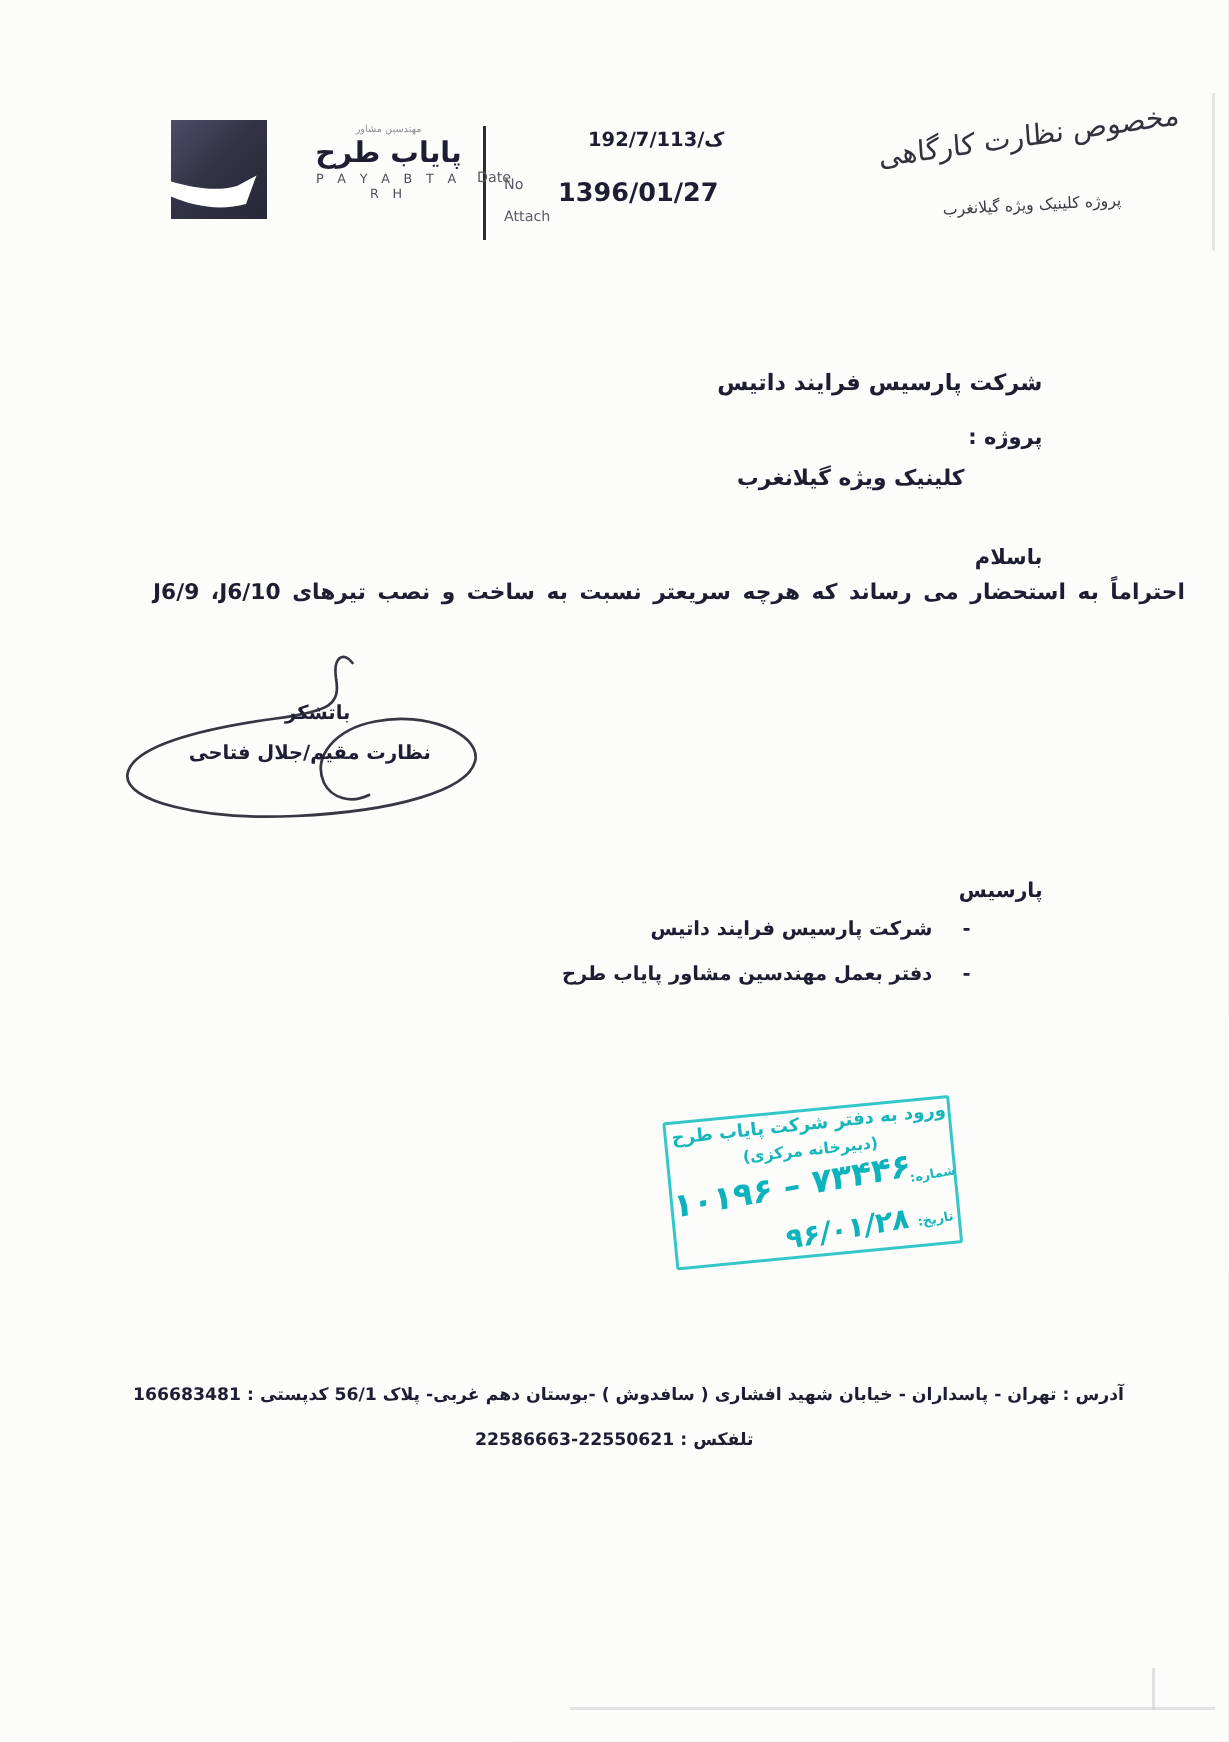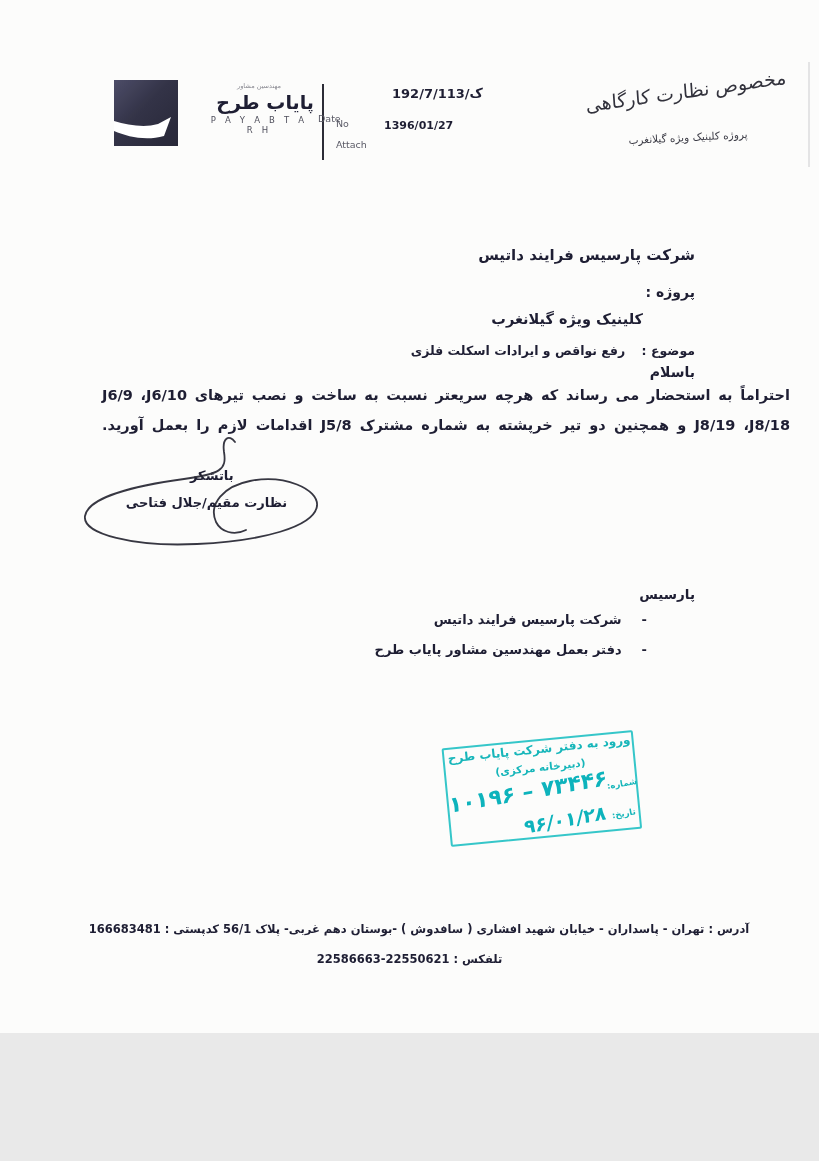--- a/index.html
+++ b/index.html
@@ -1,42 +1,42 @@
 <!DOCTYPE html>
 <html lang="fa"><head>
 <meta charset="utf-8">
 <style>
   html,body{margin:0;padding:0;background:#e9e9e9;}
   .page{
-    position:relative;width:819px;height:1033px;margin:0 auto;
+    position:relative;width:819px;height:1161px;margin:0 auto;
     background:#fcfcfb;overflow:hidden;
     font-family:"DejaVu Sans",sans-serif;color:#1e1e33;
   }
   .abs{position:absolute;}
   
   .logo-img{left:114px;top:80px;width:64px;height:66px;}
   .logo-text{left:204px;top:82px;width:110px;text-align:center;}
   .logo-tagline{font-size:6.5px;color:#8a8a92;letter-spacing:1px;}
   .logo-fa{font-size:19px;font-weight:bold;line-height:22px;margin-top:1px;}
   .logo-en{font-size:8.5px;letter-spacing:3.2px;color:#4f4f5c;margin-top:2px;}
   .lh-divider{left:322px;top:84px;width:2px;height:76px;background:#2c2c36;}
   .lh-label{font-size:9.5px;color:#5a5a66;}
   .lh-value{font-size:13px;font-weight:bold;direction:ltr;}
   .no-label{left:336px;top:90px;margin-top:28px;}
   .no-value{left:392px;top:86px;}
   .date-label{left:318px;top:113px;}
-  .date-value{left:384px;top:119px;font-size:11px;}
+  .date-value{left:372px;top:119px;font-size:17px;}
   .attach-label{left:336px;top:139px;}
   
   .hand1{left:566px;top:80px;width:240px;text-align:center;font-size:19px;color:#32323c;
          transform:rotate(-8deg) skewX(-4deg);direction:rtl;}
   .hand2{left:588px;top:131px;width:200px;text-align:center;font-size:10.5px;color:#3c3c46;
          transform:rotate(-3deg);direction:rtl;}
   
-  .rtl{direction:rtl;unicode-bidi:plaintext;text-align:right;}
+  .rtl{direction:rtl;unicode-bidi:plaintext;}
   .recipient{right:124px;top:246px;font-size:15px;font-weight:bold;}
   .project-label{right:124px;top:284px;font-size:14px;font-weight:bold;}
   .project-value{right:176px;top:311px;font-size:14.5px;font-weight:bold;}
   .subject-line{right:124px;top:343px;font-size:12.5px;font-weight:bold;direction:rtl;}
   .subject-line .val{margin-right:12px;}
   .salutation{right:124px;top:364px;font-size:14px;font-weight:bold;}
   
   .body-line{left:102px;width:688px;font-size:14.5px;font-weight:bold;direction:rtl;
              text-align:justify;text-align-last:justify;}
   .body-line1{top:387px;}
@@ -104,28 +104,23 @@
   <div class="abs lh-label date-label">Date</div>
   <div class="abs lh-value date-value">1396/01/27</div>
   <div class="abs lh-label attach-label">Attach</div>
 
   <div class="abs hand1">مخصوص نظارت کارگاهی</div>
   <div class="abs hand2">پروژه کلینیک ویژه گیلانغرب</div>
 
   <div class="abs rtl recipient">شرکت پارسیس فرایند داتیس</div>
   <div class="abs rtl project-label">پروژه :</div>
   <div class="abs rtl project-value">کلینیک ویژه گیلانغرب</div>
-  <div class="abs subject-line">
-    <span>موضوع :</span>
-    <span class="val">رفع نواقص و ایرادات اسکلت فلزی</span>
-  </div>
   <div class="abs rtl salutation">باسلام</div>
 
   <div class="abs body-line body-line1">احتراماً به استحضار می رساند که هرچه سریعتر نسبت به ساخت و نصب تیرهای J6/9 ،J6/10</div>
-  <div class="abs body-line body-line2">J8/19 ،J8/18 و همچنین دو تیر خرپشته به شماره مشترک J5/8 اقدامات لازم را بعمل آورید.</div>
 
   <div class="abs closing rtl">باتشکر</div>
   <div class="abs signatory">نظارت مقیم/جلال فتاحی</div>
   <svg class="abs sig-svg" viewBox="0 0 265 125" xmlns="http://www.w3.org/2000/svg">
     <path d="M163 10 C157 2 150 6 152 20 C155 38 148 42 112 47 C60 54 16 66 13 84 C10 102 62 115 125 112 C190 109 242 95 245 74 C247 57 212 42 178 49 C152 54 136 72 144 90 C149 100 162 104 174 98" fill="none" stroke="#262632" stroke-width="1.8" stroke-linecap="round" opacity="0.92"></path>
   </svg>
 
   <div class="abs rtl cc-title">پارسیس</div>
   <div class="abs cc-item cc-item1">
     <span>-</span>

